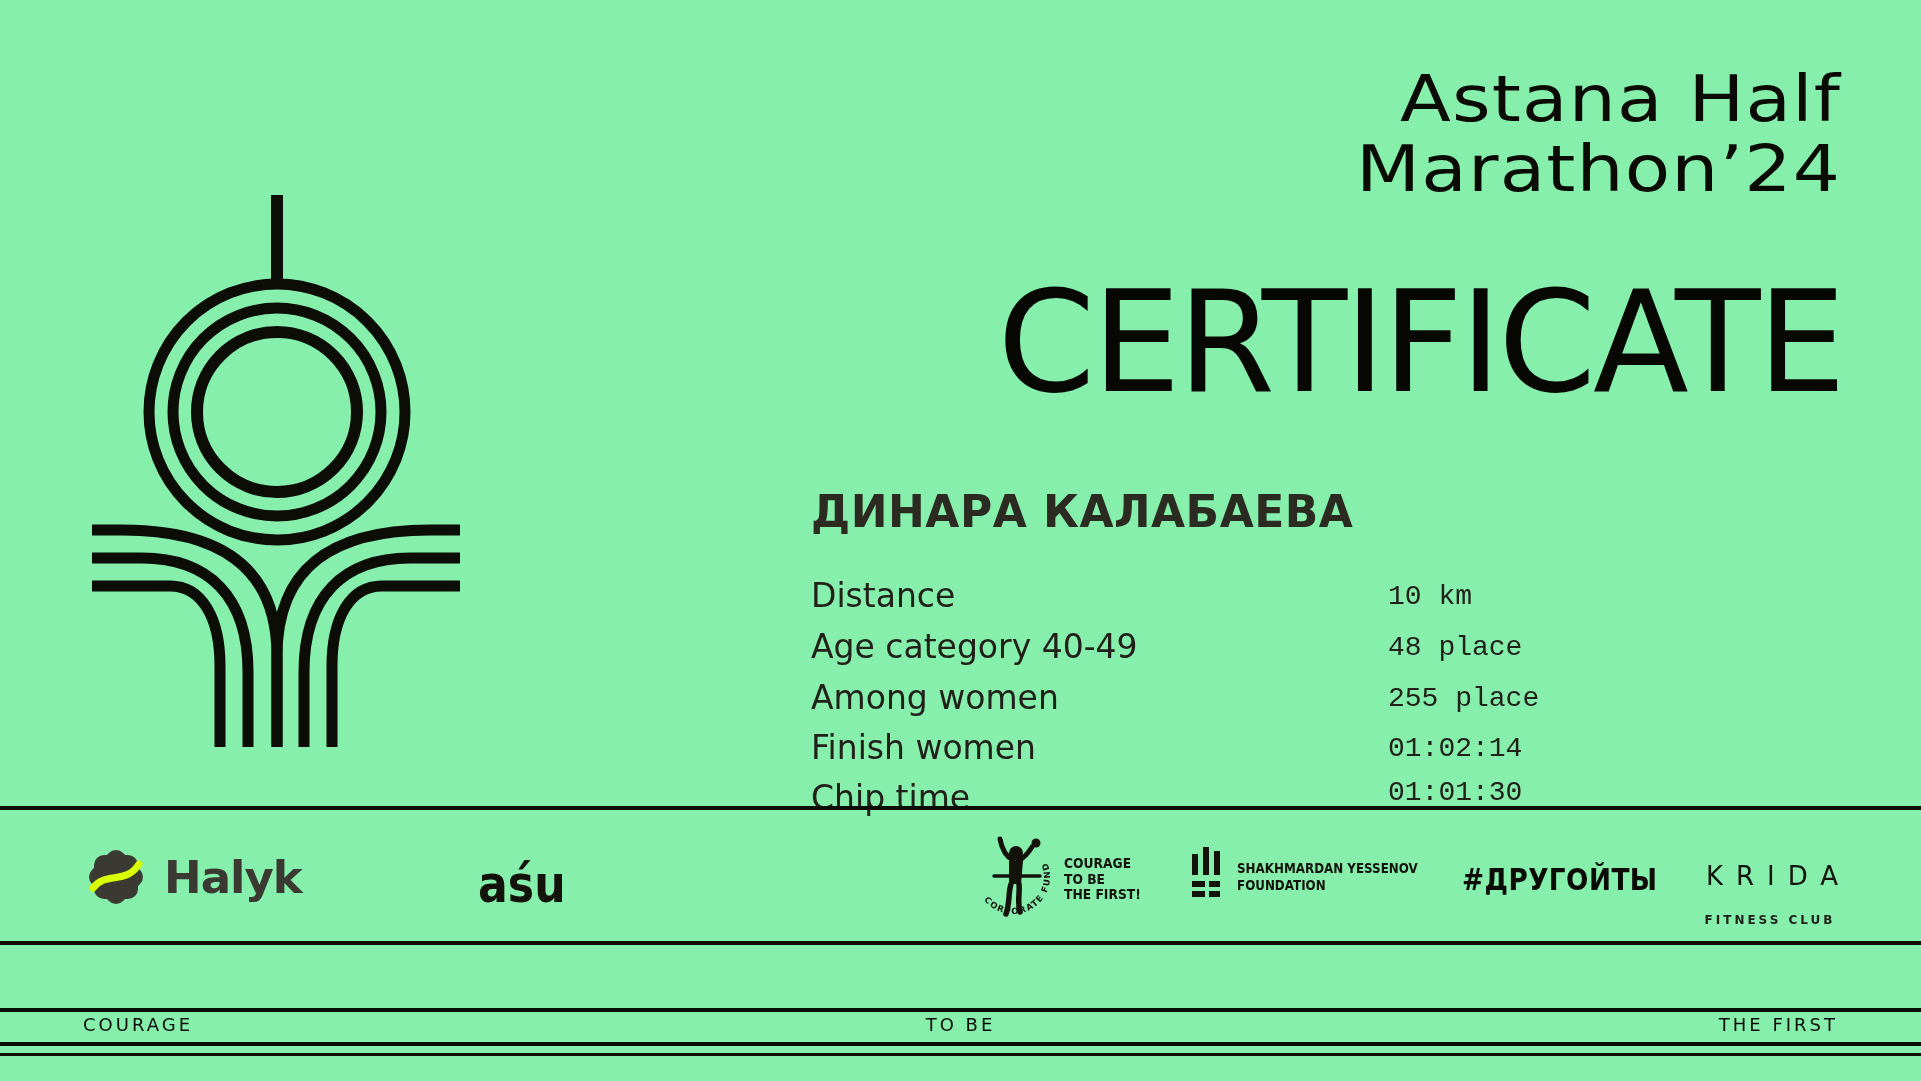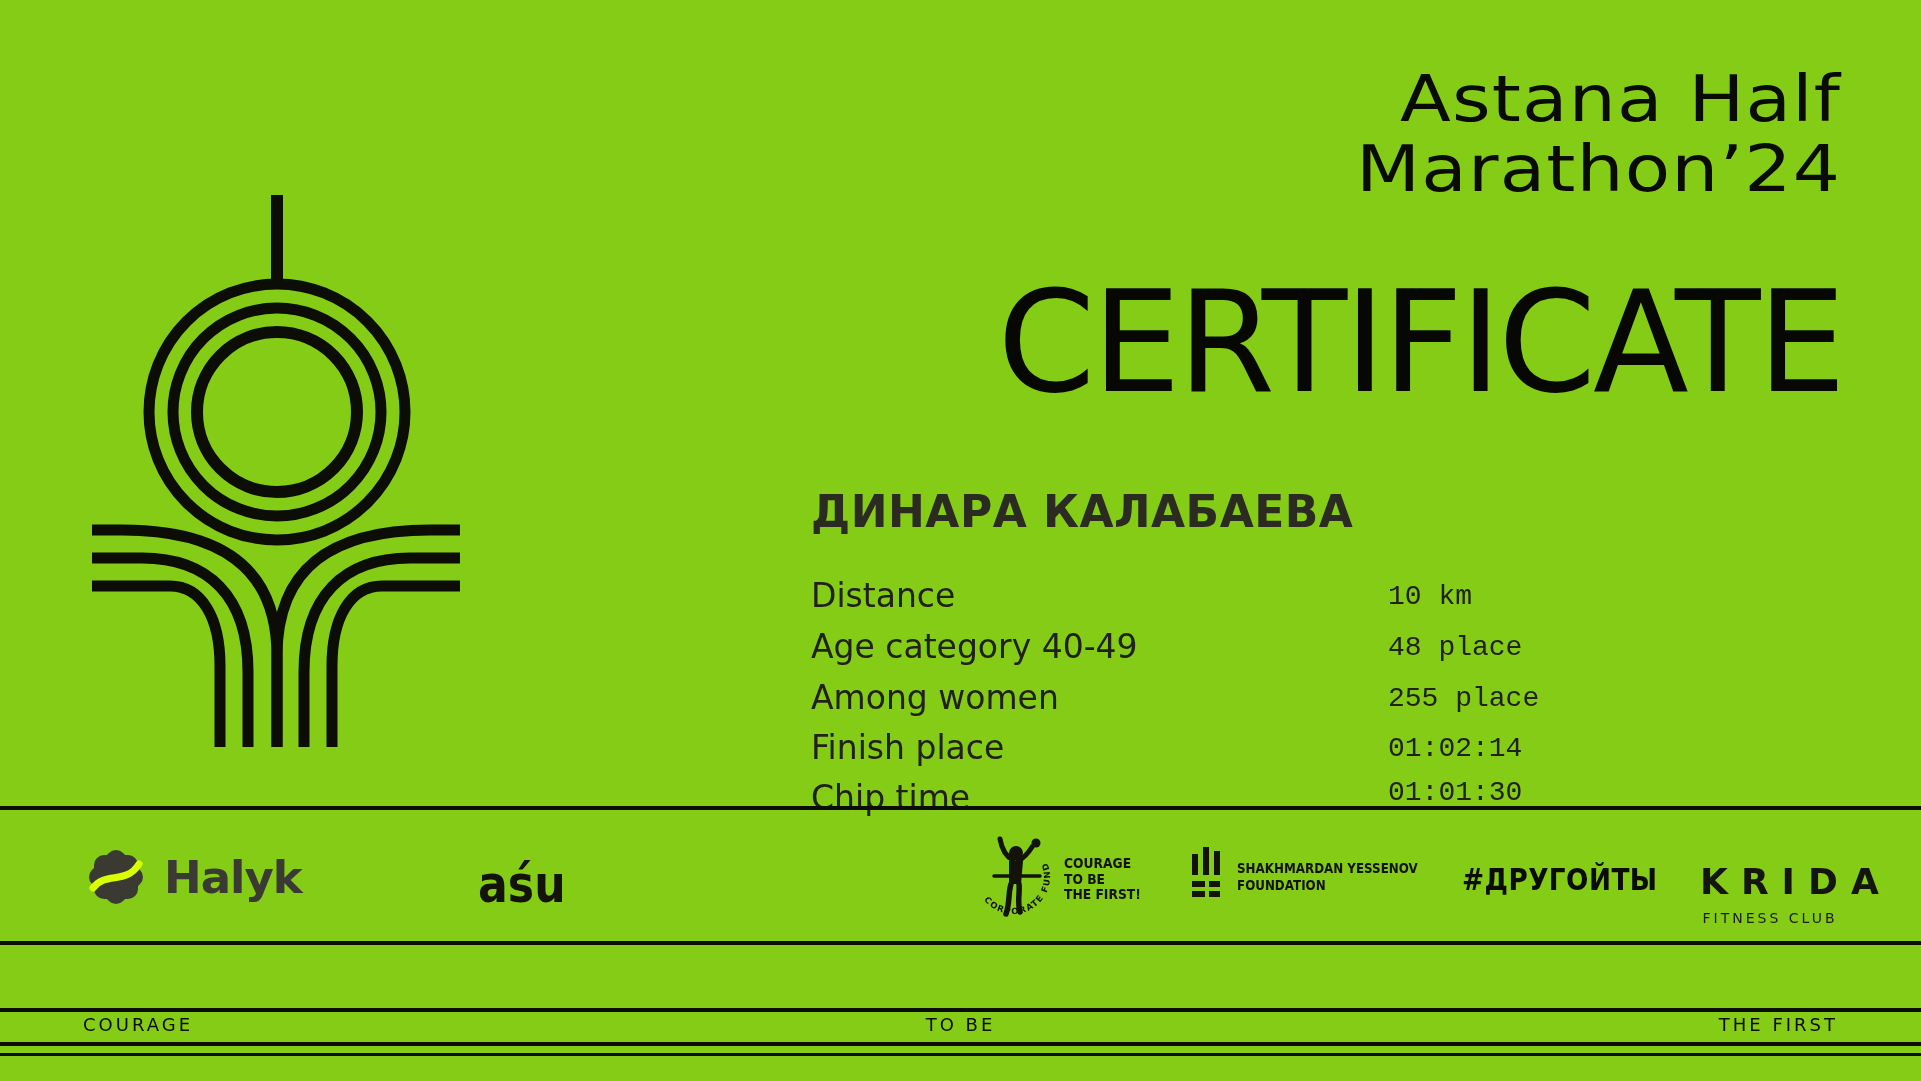--- a/index.html
+++ b/index.html
@@ -1,19 +1,19 @@
 <!DOCTYPE html>
 <html><head>
 <meta charset="utf-8">
 <style>
   html,body{margin:0;padding:0;background:#b9c2c6;}
   #stage{
     position:relative;
     width:1921px;height:1081px;
-    background:#84cc16;
+    background:#86efac;
     overflow:hidden;
     font-family:"DejaVu Sans","Liberation Sans",sans-serif;
     color:#0d0d08;
   }
   .abs{position:absolute;}
   
   .event-title{
     top:64px;right:80px;
     text-align:right;
     font-size:64px;line-height:70px;
@@ -61,22 +61,22 @@
   .yessenov{left:1192px;top:847px;display:flex;gap:15px;align-items:flex-start;}
   .yessenov-text{margin-top:13px;font-size:14px;font-weight:bold;line-height:17px;
     transform:scaleX(.85);transform-origin:0 0;color:#13130c;white-space:nowrap;}
   .drugoyty{
     left:1462px;top:861px;
     font-size:31px;font-weight:bold;letter-spacing:.5px;
     transform:scaleX(.85);transform-origin:0 0;
     color:#0c0c07;white-space:nowrap;
   }
   .krida{left:1700px;top:861px;width:140px;text-align:center;color:#15150f;}
-  .krida-word{font-size:36px;letter-spacing:13px;font-weight:bold;white-space:nowrap;}
-  .krida-sub{font-size:14px;letter-spacing:3px;margin-top:8px;color:#20201a;}
+  .krida-word{font-size:26px;letter-spacing:13px;font-weight:normal;white-space:nowrap;margin-left:6px;}
+  .krida-sub{font-size:12px;letter-spacing:3px;margin-top:22px;color:#20201a;font-weight:bold;}
   
   .footer-text{top:1014px;font-size:18px;letter-spacing:3px;color:#0c0c07;white-space:nowrap;}
   .footer-left{left:83px;}
   .footer-center{left:50%;transform:translateX(-50%);}
   .footer-right{right:83px;}
   svg{display:block;}
 </style>
 </head>
 <body>
 
@@ -105,21 +105,21 @@
   <div class="abs participant-name">ДИНАРА КАЛАБАЕВА</div>
 
   <div class="abs certificate-heading">CERTIFICATE</div>
 
   <div class="abs detail-label" style="top:579px">Distance</div>
   <div class="abs detail-value" style="top:583px">10 km</div>
   <div class="abs detail-label" style="top:630px">Age category 40-49</div>
   <div class="abs detail-value" style="top:634px">48 place</div>
   <div class="abs detail-label" style="top:681px">Among women</div>
   <div class="abs detail-value" style="top:685px">255 place</div>
-  <div class="abs detail-label" style="top:731px">Finish place</div>
+  <div class="abs detail-label" style="top:731px">Finish women</div>
   <div class="abs detail-value" style="top:735px">01:02:14</div>
   <div class="abs detail-label" style="top:781px">Chip time</div>
   <div class="abs detail-value" style="top:779px">01:01:30</div>
 
   <div class="abs rule" style="top:806px"></div>
   <div class="abs rule" style="top:941px"></div>
 
   <div class="abs halyk-wrap">
     <svg width="68" height="68" viewBox="0 0 68 68">
       <g fill="#3a3a33">

